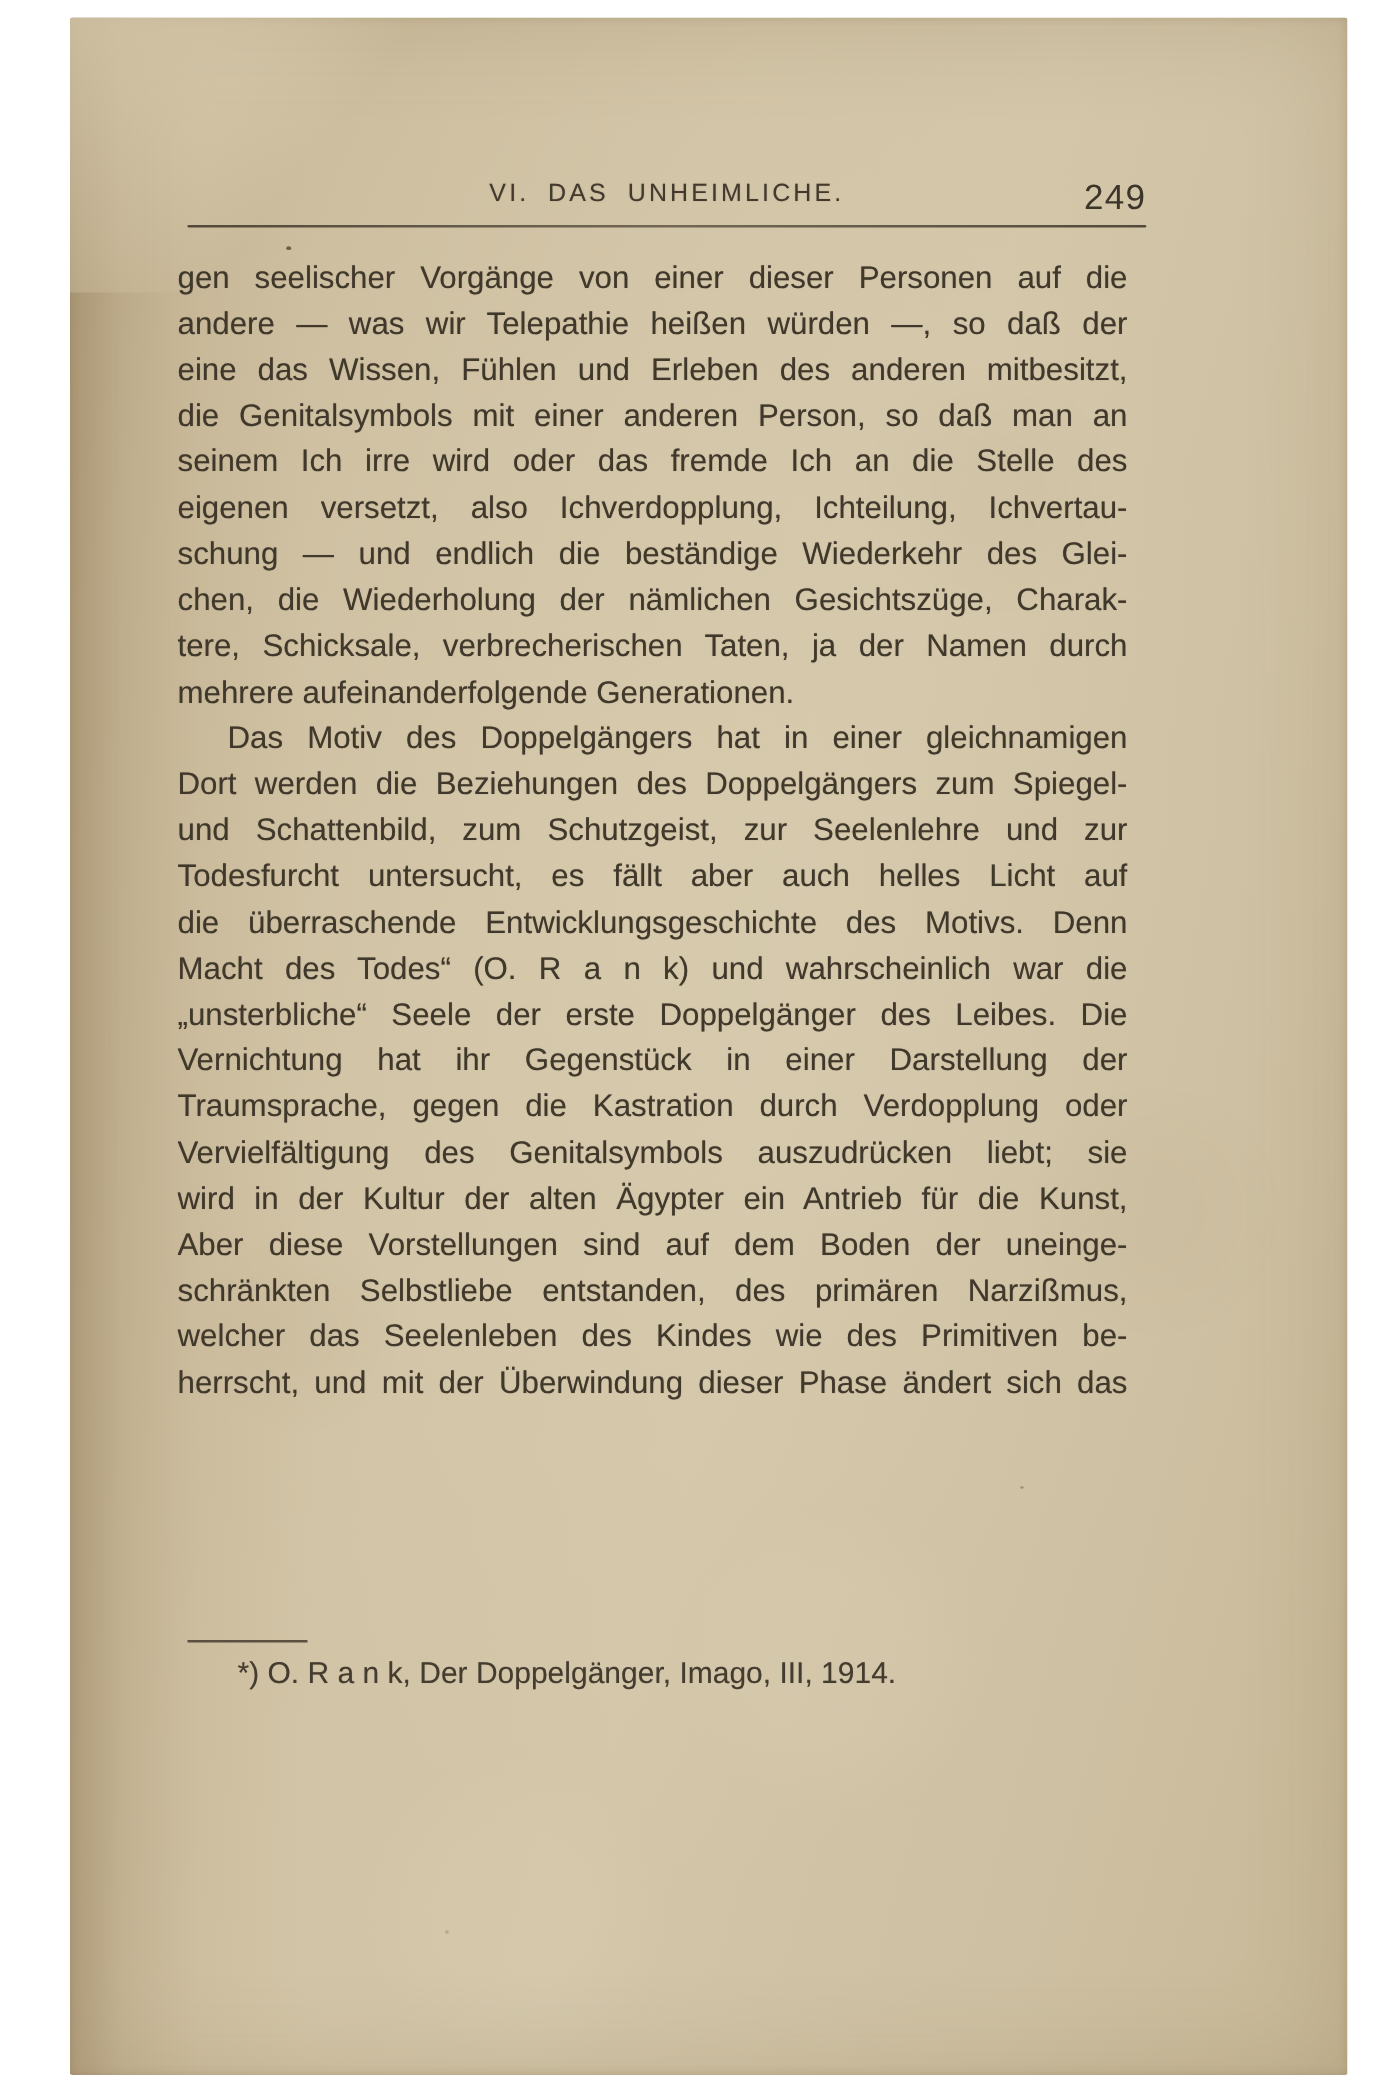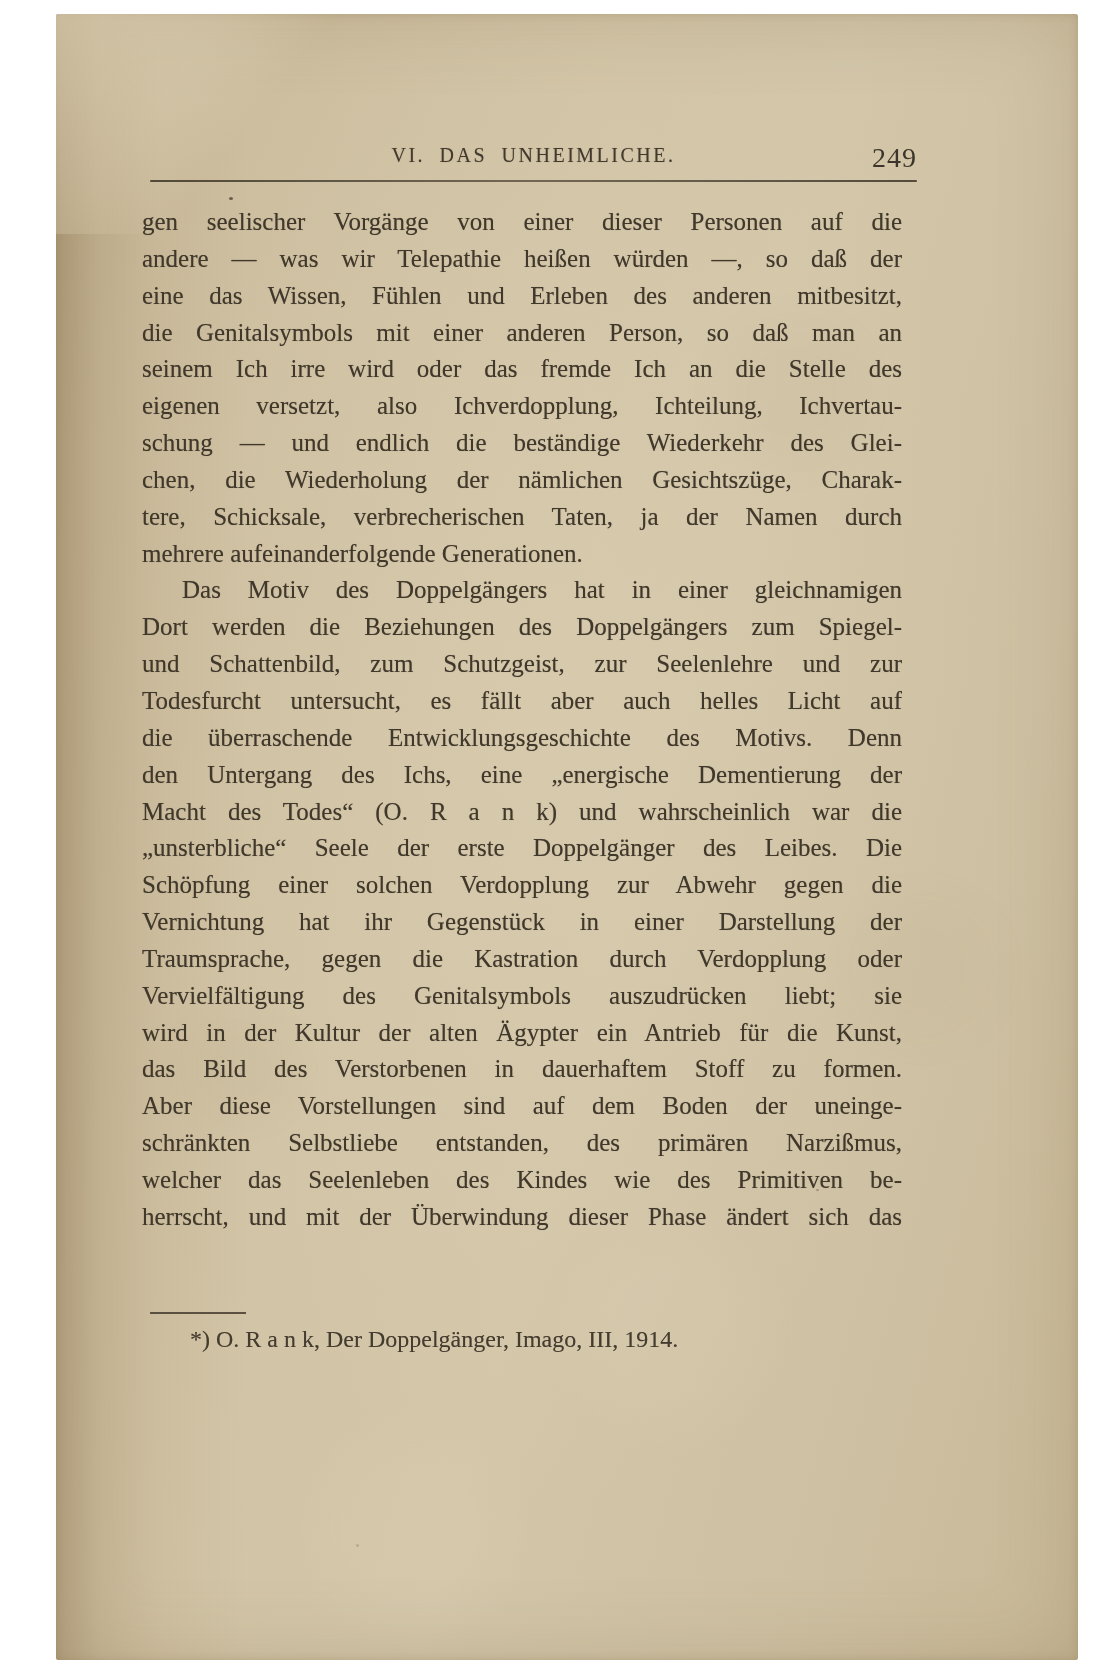--- a/index.html
+++ b/index.html
@@ -1,21 +1,21 @@
 <!DOCTYPE html>
 <html lang="de"><head>
 <meta charset="utf-8">
 <style>
   html,body{margin:0;padding:0;background:#ffffff;}
   .stage{
     position:relative;
     width:1120px;height:1677px;
     background:#ffffff;
     overflow:hidden;
-    font-family:Liberation Serif, serif;
+    font-family:Liberation Sans, sans-serif;
   }
   
   .scan{
     position:absolute;
     left:56px;top:14px;
     width:1022px;height:1646px;
     background:
       radial-gradient(ellipse at 48% 42%, rgba(222,210,182,0.35) 0%, rgba(222,210,182,0) 60%),
       linear-gradient(105deg,#c2b291 0%, #cbbc9d 10%, #d2c4a6 38%, #d3c6a9 55%, #cec0a2 80%, #c7b897 100%);
     border-radius:2px;
@@ -120,29 +120,26 @@
         <div class="line">eigenen versetzt, also Ichverdopplung, Ichteilung, Ichvertau-</div>
         <div class="line">schung — und endlich die beständige Wiederkehr des Glei-</div>
         <div class="line">chen, die Wiederholung der nämlichen Gesichtszüge, Charak-</div>
         <div class="line">tere, Schicksale, verbrecherischen Taten, ja der Namen durch</div>
         <div class="line para-end">mehrere aufeinanderfolgende Generationen.</div>
         <div class="line indent">Das Motiv des Doppelgängers hat in einer gleichnamigen</div>
         <div class="line">Dort werden die Beziehungen des Doppelgängers zum Spiegel-</div>
         <div class="line">und Schattenbild, zum Schutzgeist, zur Seelenlehre und zur</div>
         <div class="line">Todesfurcht untersucht, es fällt aber auch helles Licht auf</div>
         <div class="line">die überraschende Entwicklungsgeschichte des Motivs. Denn</div>
-        <div class="line">den Untergang des Ichs, eine „energische Dementierung der</div>
         <div class="line">Macht des Todes“ (O. R a n k) und wahrscheinlich war die</div>
         <div class="line">„unsterbliche“ Seele der erste Doppelgänger des Leibes. Die</div>
-        <div class="line">Schöpfung einer solchen Verdopplung zur Abwehr gegen die</div>
         <div class="line">Vernichtung hat ihr Gegenstück in einer Darstellung der</div>
         <div class="line">Traumsprache, gegen die Kastration durch Verdopplung oder</div>
         <div class="line">Vervielfältigung des Genitalsymbols auszudrücken liebt; sie</div>
         <div class="line">wird in der Kultur der alten Ägypter ein Antrieb für die Kunst,</div>
-        <div class="line">das Bild des Verstorbenen in dauerhaftem Stoff zu formen.</div>
         <div class="line">Aber diese Vorstellungen sind auf dem Boden der uneinge-</div>
         <div class="line">schränkten Selbstliebe entstanden, des primären Narzißmus,</div>
         <div class="line">welcher das Seelenleben des Kindes wie des Primitiven be-</div>
         <div class="line">herrscht, und mit der Überwindung dieser Phase ändert sich das</div>
       </div>
 
     <div class="foot-rule"></div>
     <div class="footnote"><span class="fn-indent"></span><span>*) O. R a n k, Der Doppelgänger, Imago, III, 1914.</span></div>
   </div>
 </div>

